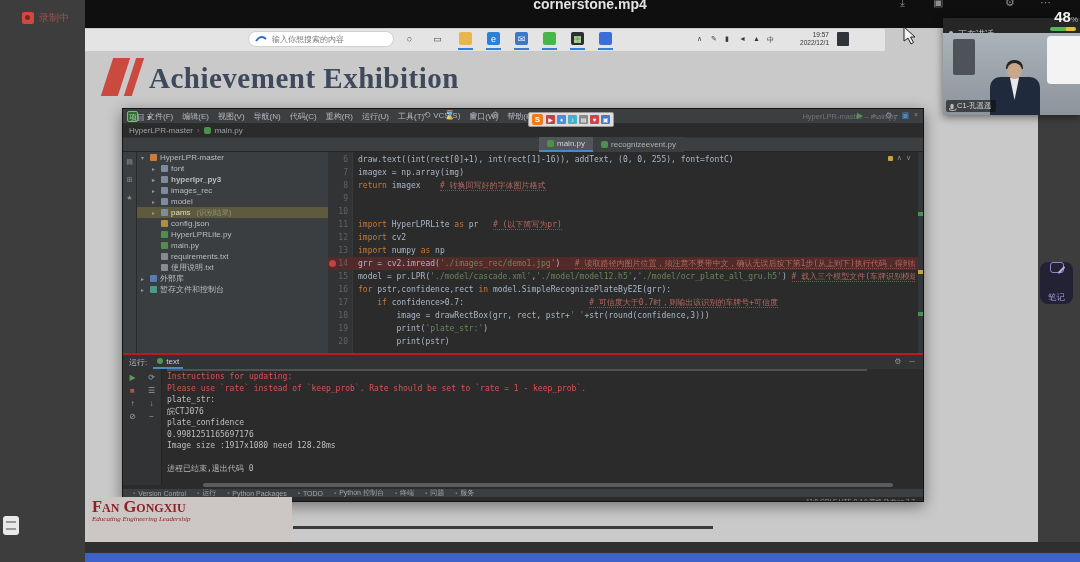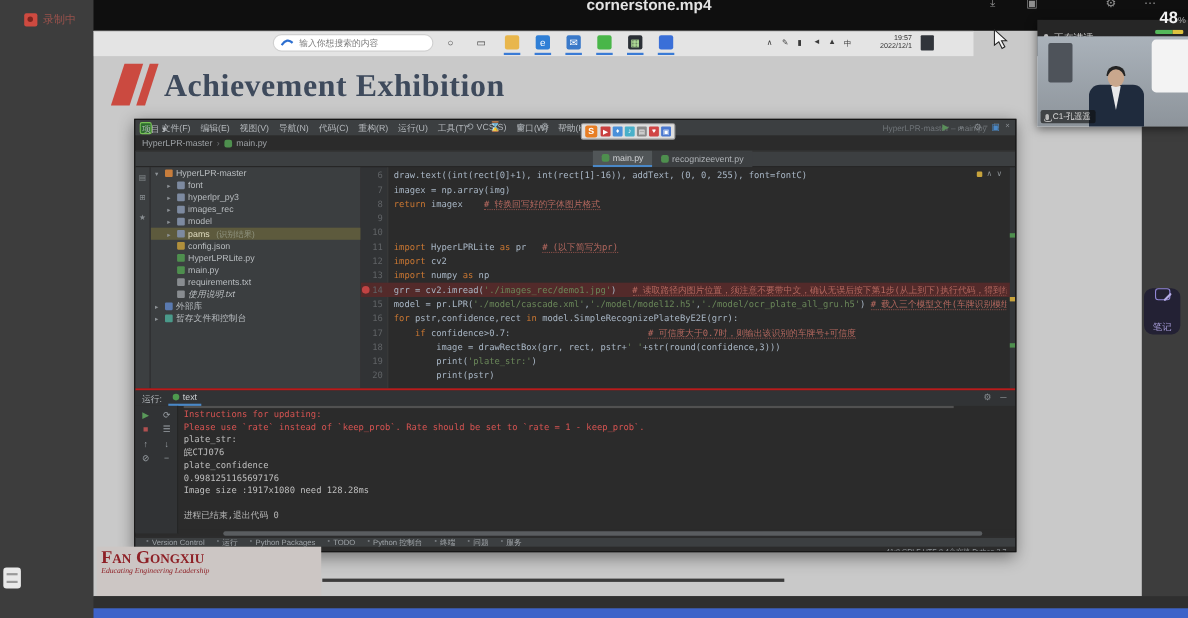--- a/index.html
+++ b/index.html
@@ -251,21 +251,21 @@
           <div class="tree-row" style="padding-left: 4px;">
             <span class="tree-arrow">▾</span>
             <span class="tree-ico" style="background: rgb(199, 125, 60);"></span>
             <span>HyperLPR-master</span>
           </div>
           <div class="tree-row" style="padding-left: 15px;">
             <span class="tree-arrow">▸</span>
             <span class="tree-ico" style="background: rgb(125, 138, 160);"></span>
             <span>font</span>
           </div>
-          <div class="tree-row" style="padding-left: 15px;">
+          <div class="tree-row" style="padding-left: 15px; font-weight: bold;">
             <span class="tree-arrow">▸</span>
             <span class="tree-ico" style="background: rgb(125, 138, 160);"></span>
             <span>hyperlpr_py3</span>
           </div>
           <div class="tree-row" style="padding-left: 15px;">
             <span class="tree-arrow">▸</span>
             <span class="tree-ico" style="background: rgb(125, 138, 160);"></span>
             <span>images_rec</span>
           </div>
           <div class="tree-row" style="padding-left: 15px;">
@@ -292,21 +292,21 @@
           <div class="tree-row" style="padding-left: 15px;">
             <span class="tree-arrow"></span>
             <span class="tree-ico" style="background: rgb(78, 143, 78);"></span>
             <span>main.py</span>
           </div>
           <div class="tree-row" style="padding-left: 15px;">
             <span class="tree-arrow"></span>
             <span class="tree-ico" style="background: rgb(136, 140, 144);"></span>
             <span>requirements.txt</span>
           </div>
-          <div class="tree-row" style="padding-left: 15px; font-style: italic;">
+          <div class="tree-row" style="padding-left: 15px;">
             <span class="tree-arrow"></span>
             <span class="tree-ico" style="background: rgb(136, 140, 144);"></span>
             <span>使用说明.txt</span>
           </div>
           <div class="tree-row" style="padding-left: 4px;">
             <span class="tree-arrow">▸</span>
             <span class="tree-ico" style="background: rgb(90, 122, 176);"></span>
             <span>外部库</span>
           </div>
           <div class="tree-row" style="padding-left: 4px;">

